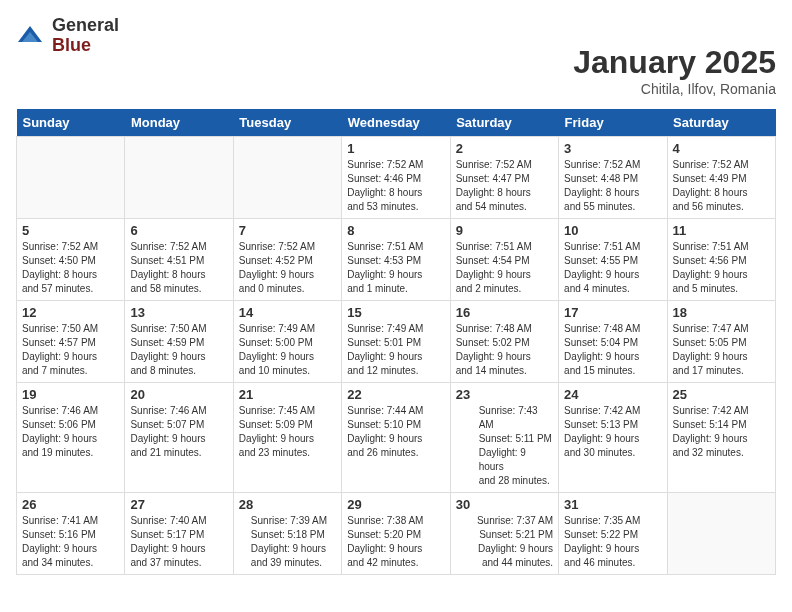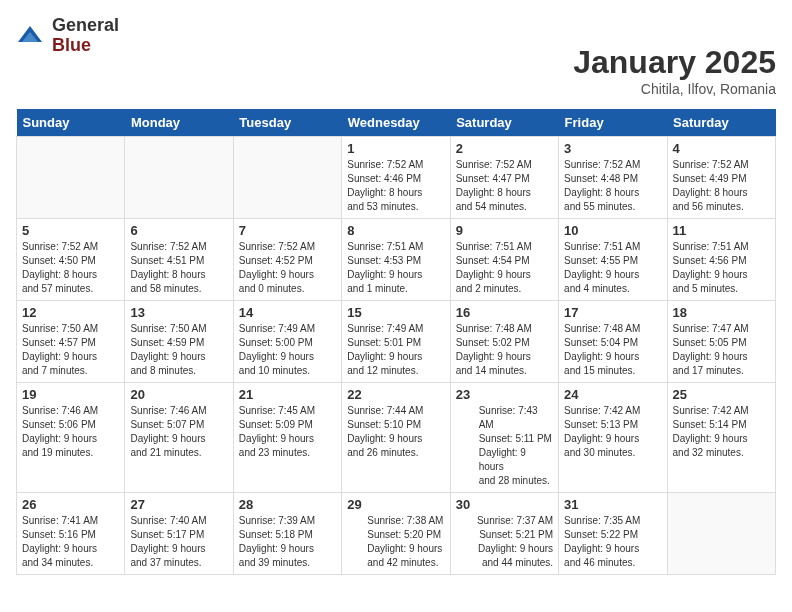--- a/index.html
+++ b/index.html
@@ -322,28 +322,28 @@
         </td>
         <td>
           <div class="day-num">27</div>
           <div class="cell-text" style="white-space: pre-line;">Sunrise: 7:40 AM
 Sunset: 5:17 PM
 Daylight: 9 hours
 and 37 minutes.</div>
         </td>
         <td>
           <div class="day-num">28</div>
-          <div class="cell-text" style="white-space: pre-line;">Sunrise: 7:39 AM
+          <div class="cell-text" style="white-space: pre-line; margin-left: 12px;">Sunrise: 7:39 AM
 Sunset: 5:18 PM
 Daylight: 9 hours
 and 39 minutes.</div>
         </td>
         <td>
           <div class="day-num">29</div>
-          <div class="cell-text" style="white-space: pre-line; margin-left: 20px;">Sunrise: 7:38 AM
+          <div class="cell-text" style="white-space: pre-line;">Sunrise: 7:38 AM
 Sunset: 5:20 PM
 Daylight: 9 hours
 and 42 minutes.</div>
         </td>
         <td>
           <div class="day-num">30</div>
           <div class="cell-text" style="white-space: pre-line; text-align: right;">Sunrise: 7:37 AM
 Sunset: 5:21 PM
 Daylight: 9 hours
 and 44 minutes.</div>

